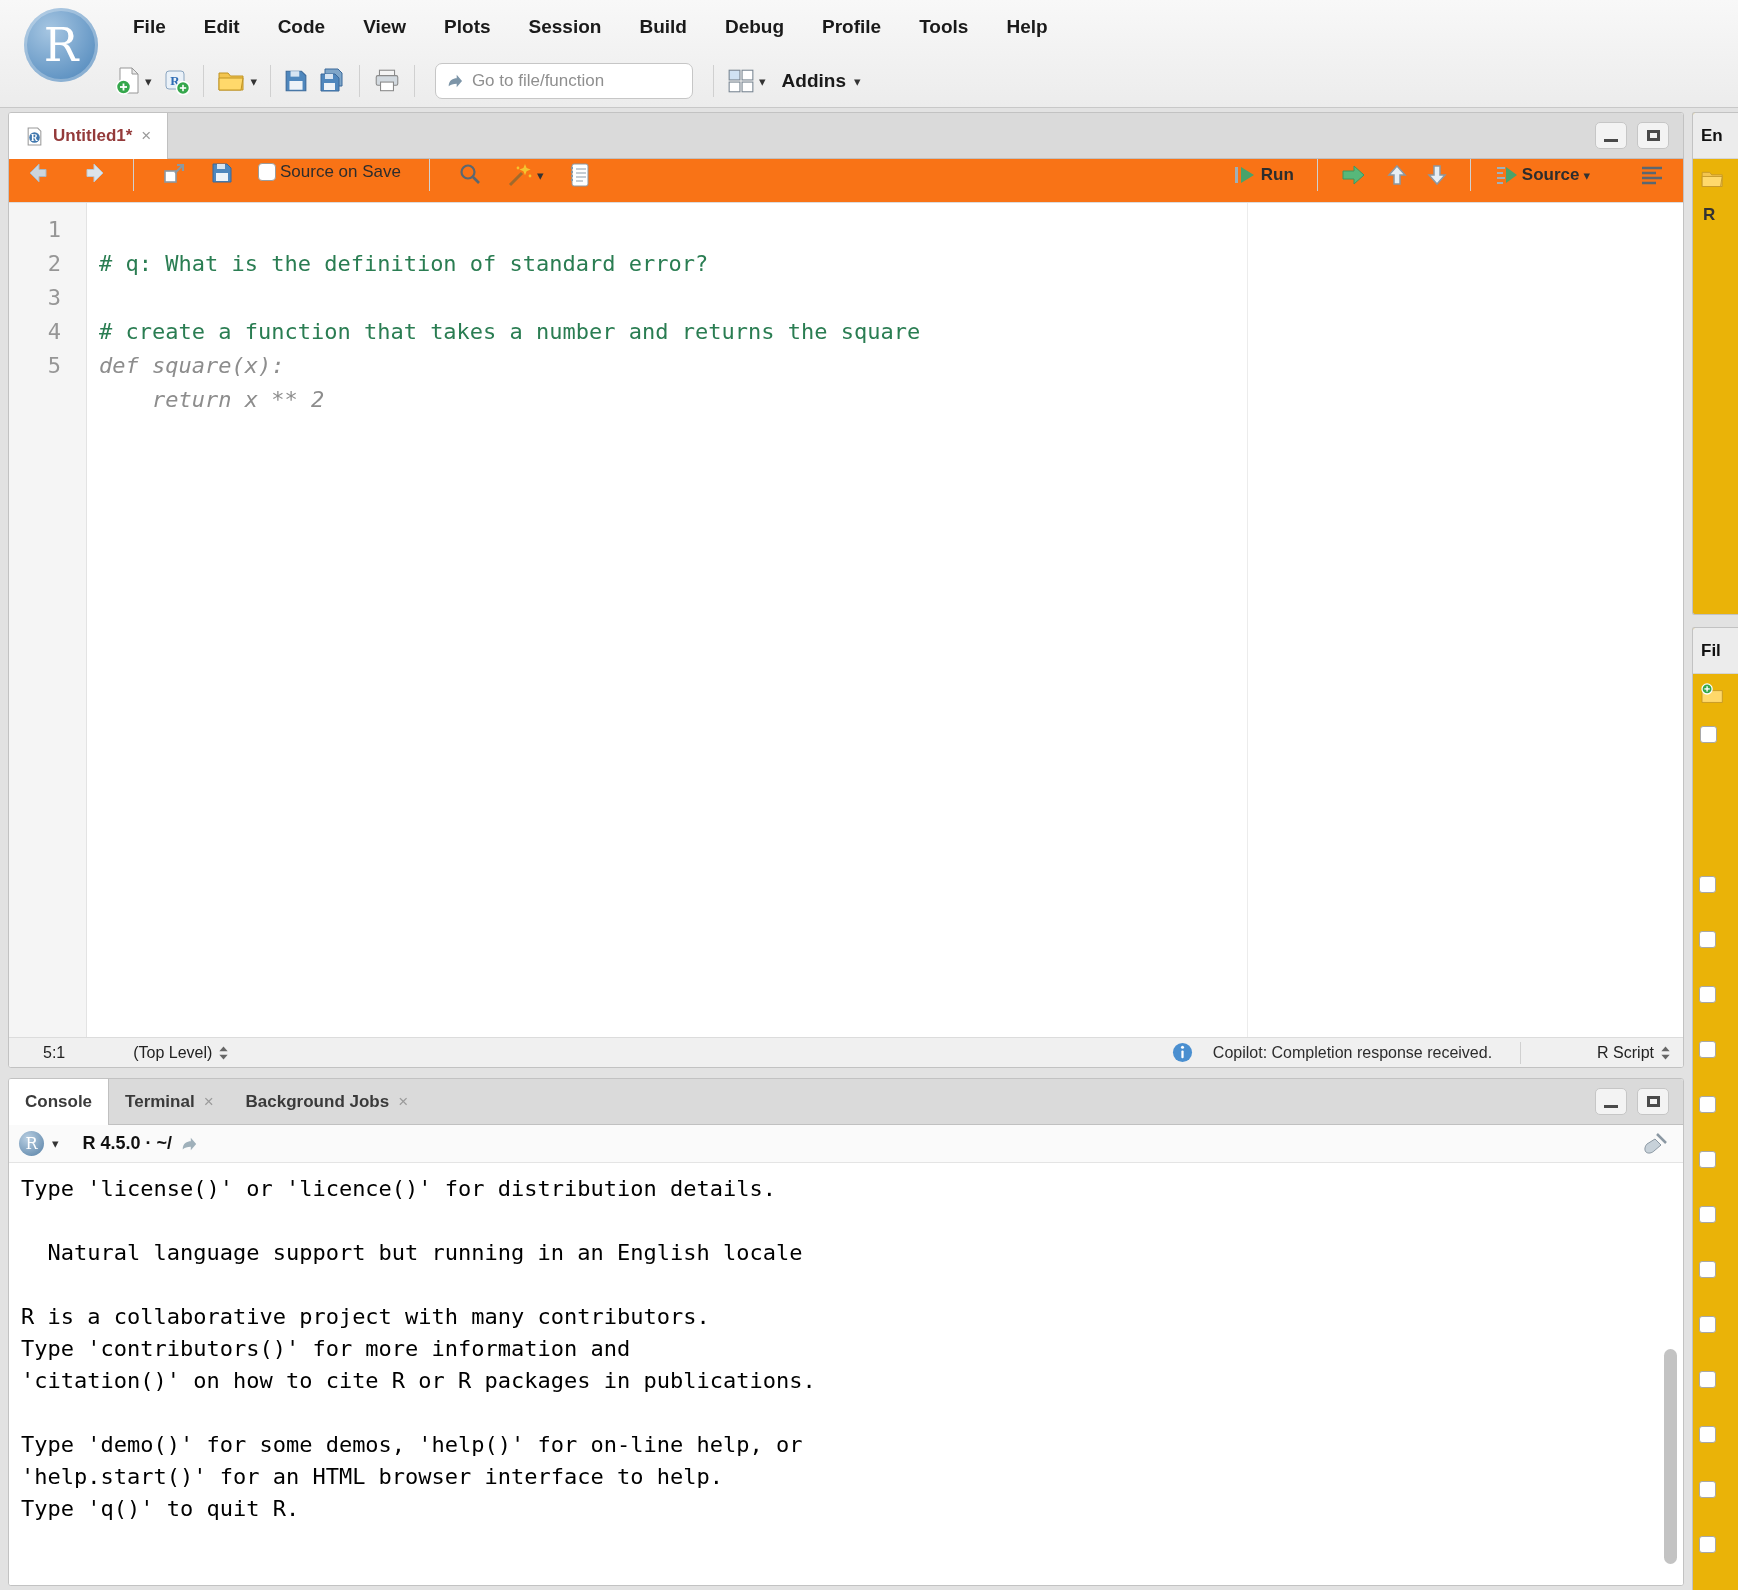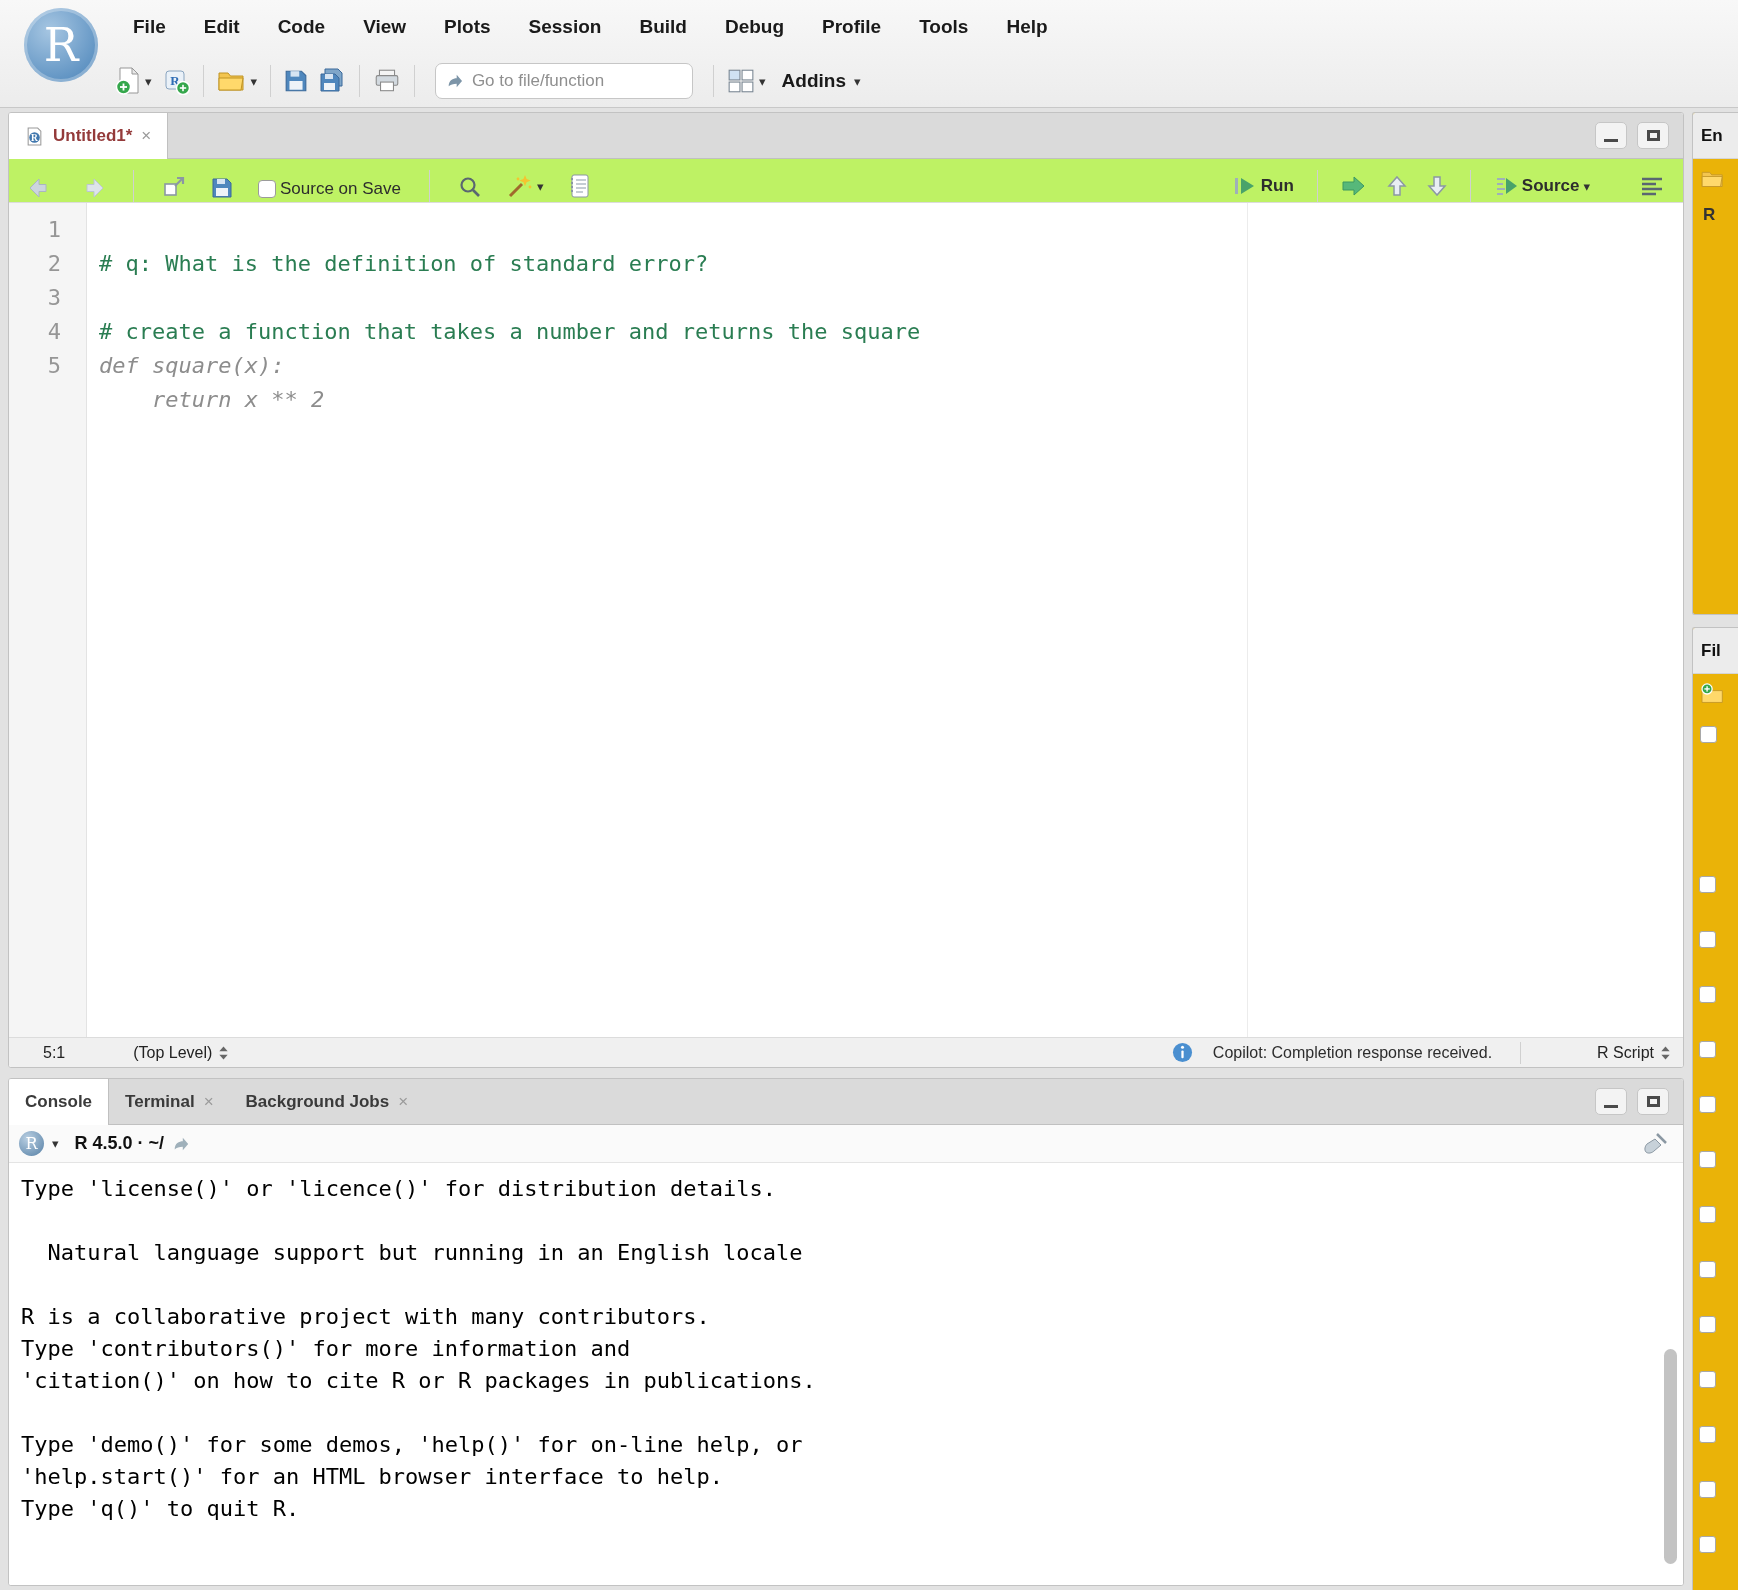--- a/index.html
+++ b/index.html
@@ -38,22 +38,22 @@
   .tab.active{background:#fff;border-right:1px solid #c0c0c0;margin-bottom:-1px}
   .src-title{color:#943a3a;font-weight:700}
   .x{color:#9a9a9a;font-size:17px;font-weight:400}
   .winbtns{position:absolute;right:14px;top:9px;display:flex;gap:10px}
   .wbtn{width:32px;height:27px;background:#f3f3f3;border:1px solid #c6c6c6;border-radius:5px;
     display:flex;align-items:center;justify-content:center}
   .glyph-min{width:14px;height:3px;background:#4a4a4a;margin-top:10px}
   .glyph-max{width:13px;height:11px;border:3px solid #4a4a4a}
 
   
-  .ed-toolbar{height:44px;background:#bef264;border-bottom:1px solid #dcdcdc;
-    display:flex;align-items:flex-end;padding:0 14px;gap:15px;font-size:17px;color:#2d2d2d}
+  .ed-toolbar{height:44px;background:#f97316;border-bottom:1px solid #dcdcdc;
+    display:flex;align-items:flex-start;padding:0 14px;gap:15px;font-size:17px;color:#2d2d2d}
   .ed-right{margin-left:auto;display:flex;align-items:center;gap:10px}
   .chk{width:18px;height:18px;border:1.5px solid #9b9b9b;border-radius:4px;background:#fff}
   .btn-label{font-size:17px;font-weight:600;color:#2d2d2d}
   .editor{position:relative;height:834px;background:#fff}
   .gutterbg{position:absolute;left:0;top:0;bottom:0;width:78px;background:#f5f5f5;border-right:1px solid #e3e3e3}
   .marginline{position:absolute;left:1238px;top:0;bottom:0;width:1px;background:#ececec}
   .codewrap{position:absolute;left:0;top:10px;right:0}
   .code-line{display:flex;height:34px;font-family:"DejaVu Sans Mono",monospace;font-size:22px;line-height:34px}
   .ln{width:52px;flex:0 0 52px;text-align:right;color:#969696}
   .ct{padding-left:38px;white-space:pre}
@@ -67,21 +67,21 @@
   .spacer{flex:1}
   .copilot-txt{color:#2d2d2d}
 
   
   .console-toolbar{height:38px;background:#fafafa;border-bottom:1px solid #e4e4e4;
     display:flex;align-items:center;padding:0 10px;gap:8px}
   .rbadge{width:25px;height:25px;border-radius:50%;
     background:radial-gradient(circle at 35% 30%,#b9cfe2,#6e93b4 75%);
     color:#fff;font-family:"DejaVu Serif",serif;font-size:16px;
     display:flex;align-items:center;justify-content:center}
-  .console-title{font-size:18px;font-weight:700;color:#111;margin-left:8px}
+  .console-title{font-size:18px;font-weight:700;color:#111;margin-left:16px}
   .console-out{position:relative;height:422px;padding:10px 8px 0 12px;
     font-family:"DejaVu Sans Mono",monospace;font-size:22px;background:#fff}
   .console-line{height:32px;line-height:32px;white-space:pre;color:#000}
   .scrollbar{position:absolute;right:6px;top:186px;width:13px;height:215px;background:#c3c3c3;border-radius:7px}
 
   
   #right-strip{position:absolute;left:1692px;top:112px;width:46px;height:1474px}
   .rp{position:absolute;left:0;width:46px;background:#eab308;border:1px solid #c2c2c2;
     border-right:none;border-radius:3px 0 0 3px;overflow:hidden}
   #rp-env{top:0;height:503px}

